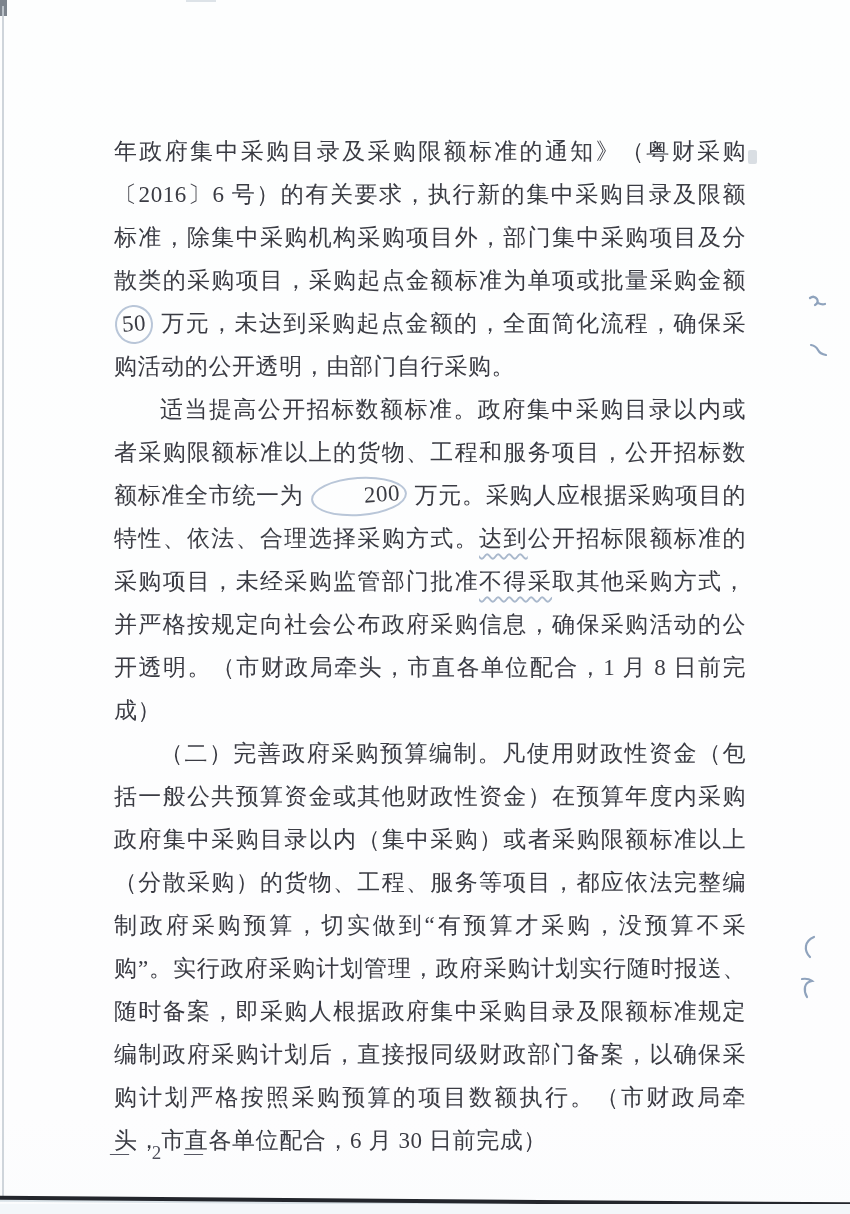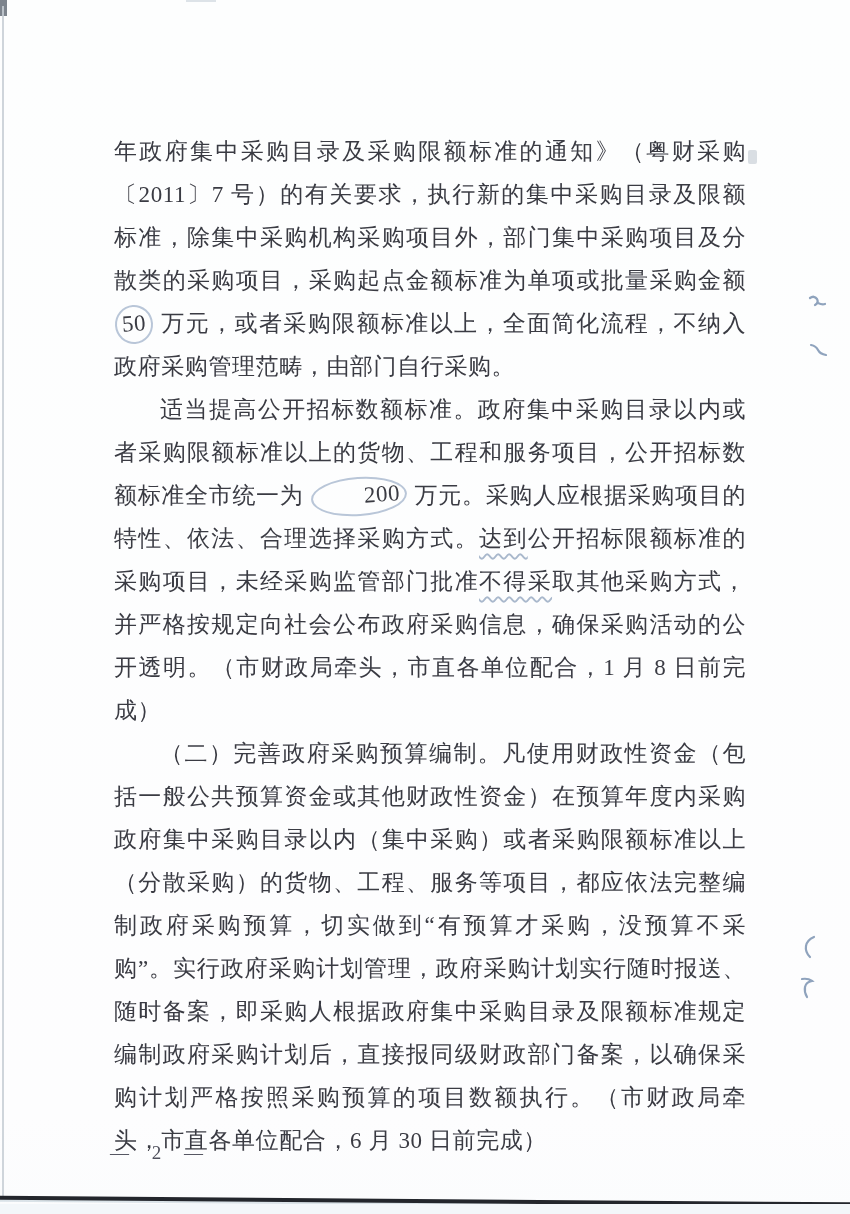--- a/index.html
+++ b/index.html
@@ -75,21 +75,21 @@
 <div class="scan-page">
 
   <div class="edge-nub-topleft"></div>
   <div class="edge-line-left"></div>
   <div class="edge-dash-top"></div>
   <div class="edge-dash-right"></div>
 
   <div class="text-block">
 
     <p>
-      <span>年政府集中采购目录及采购限额标准的通知》（粤财采购〔2011〕7 号）的有关要求，执行新的集中采购目录及限额标准，除集中采购机构采购项目外，部门集中采购项目及分散类的采购项目，采购起点金额标准为单项或批量采购金额 </span><span class="pencil-circle">50</span><span> 万元，或者采购限额标准以上，全面简化流程，不纳入政府采购管理范畴，由部门自行采购。</span>
+      <span>年政府集中采购目录及采购限额标准的通知》（粤财采购〔2016〕6 号）的有关要求，执行新的集中采购目录及限额标准，除集中采购机构采购项目外，部门集中采购项目及分散类的采购项目，采购起点金额标准为单项或批量采购金额 </span><span class="pencil-circle">50</span><span> 万元，未达到采购起点金额的，全面简化流程，确保采购活动的公开透明，由部门自行采购。</span>
     </p>
 
     <p class="indent">
       <span>适当提高公开招标数额标准。政府集中采购目录以内或者采购限额标准以上的货物、工程和服务项目，公开招标数额标准全市统一为 </span><span class="pencil-circle">200</span><span> 万元。采购人应根据采购项目的特性、依法、合理选择采购方式。</span><span class="pencil-wavy">达到</span><span>公开招标限额标准的采购项目，未经采购监管部门批准</span><span class="pencil-wavy">不得采</span><span>取其他采购方式，并严格按规定向社会公布政府采购信息，确保采购活动的公开透明。（市财政局牵头，市直各单位配合，1 月 8 日前完成）</span>
     </p>
 
     <p class="indent">
       <span>（二）完善政府采购预算编制。凡使用财政性资金（包括一般公共预算资金或其他财政性资金）在预算年度内采购政府集中采购目录以内（集中采购）或者采购限额标准以上（分散采购）的货物、工程、服务等项目，都应依法完整编制政府采购预算，切实做到“有预算才采购，没预算不采购”。实行政府采购计划管理，政府采购计划实行随时报送、随时备案，即采购人根据政府集中采购目录及限额标准规定编制政府采购计划后，直接报同级财政部门备案，以确保采购计划严格按照采购预算的项目数额执行。（市财政局牵头，市直各单位配合，6 月 30 日前完成）</span>
     </p>
 

